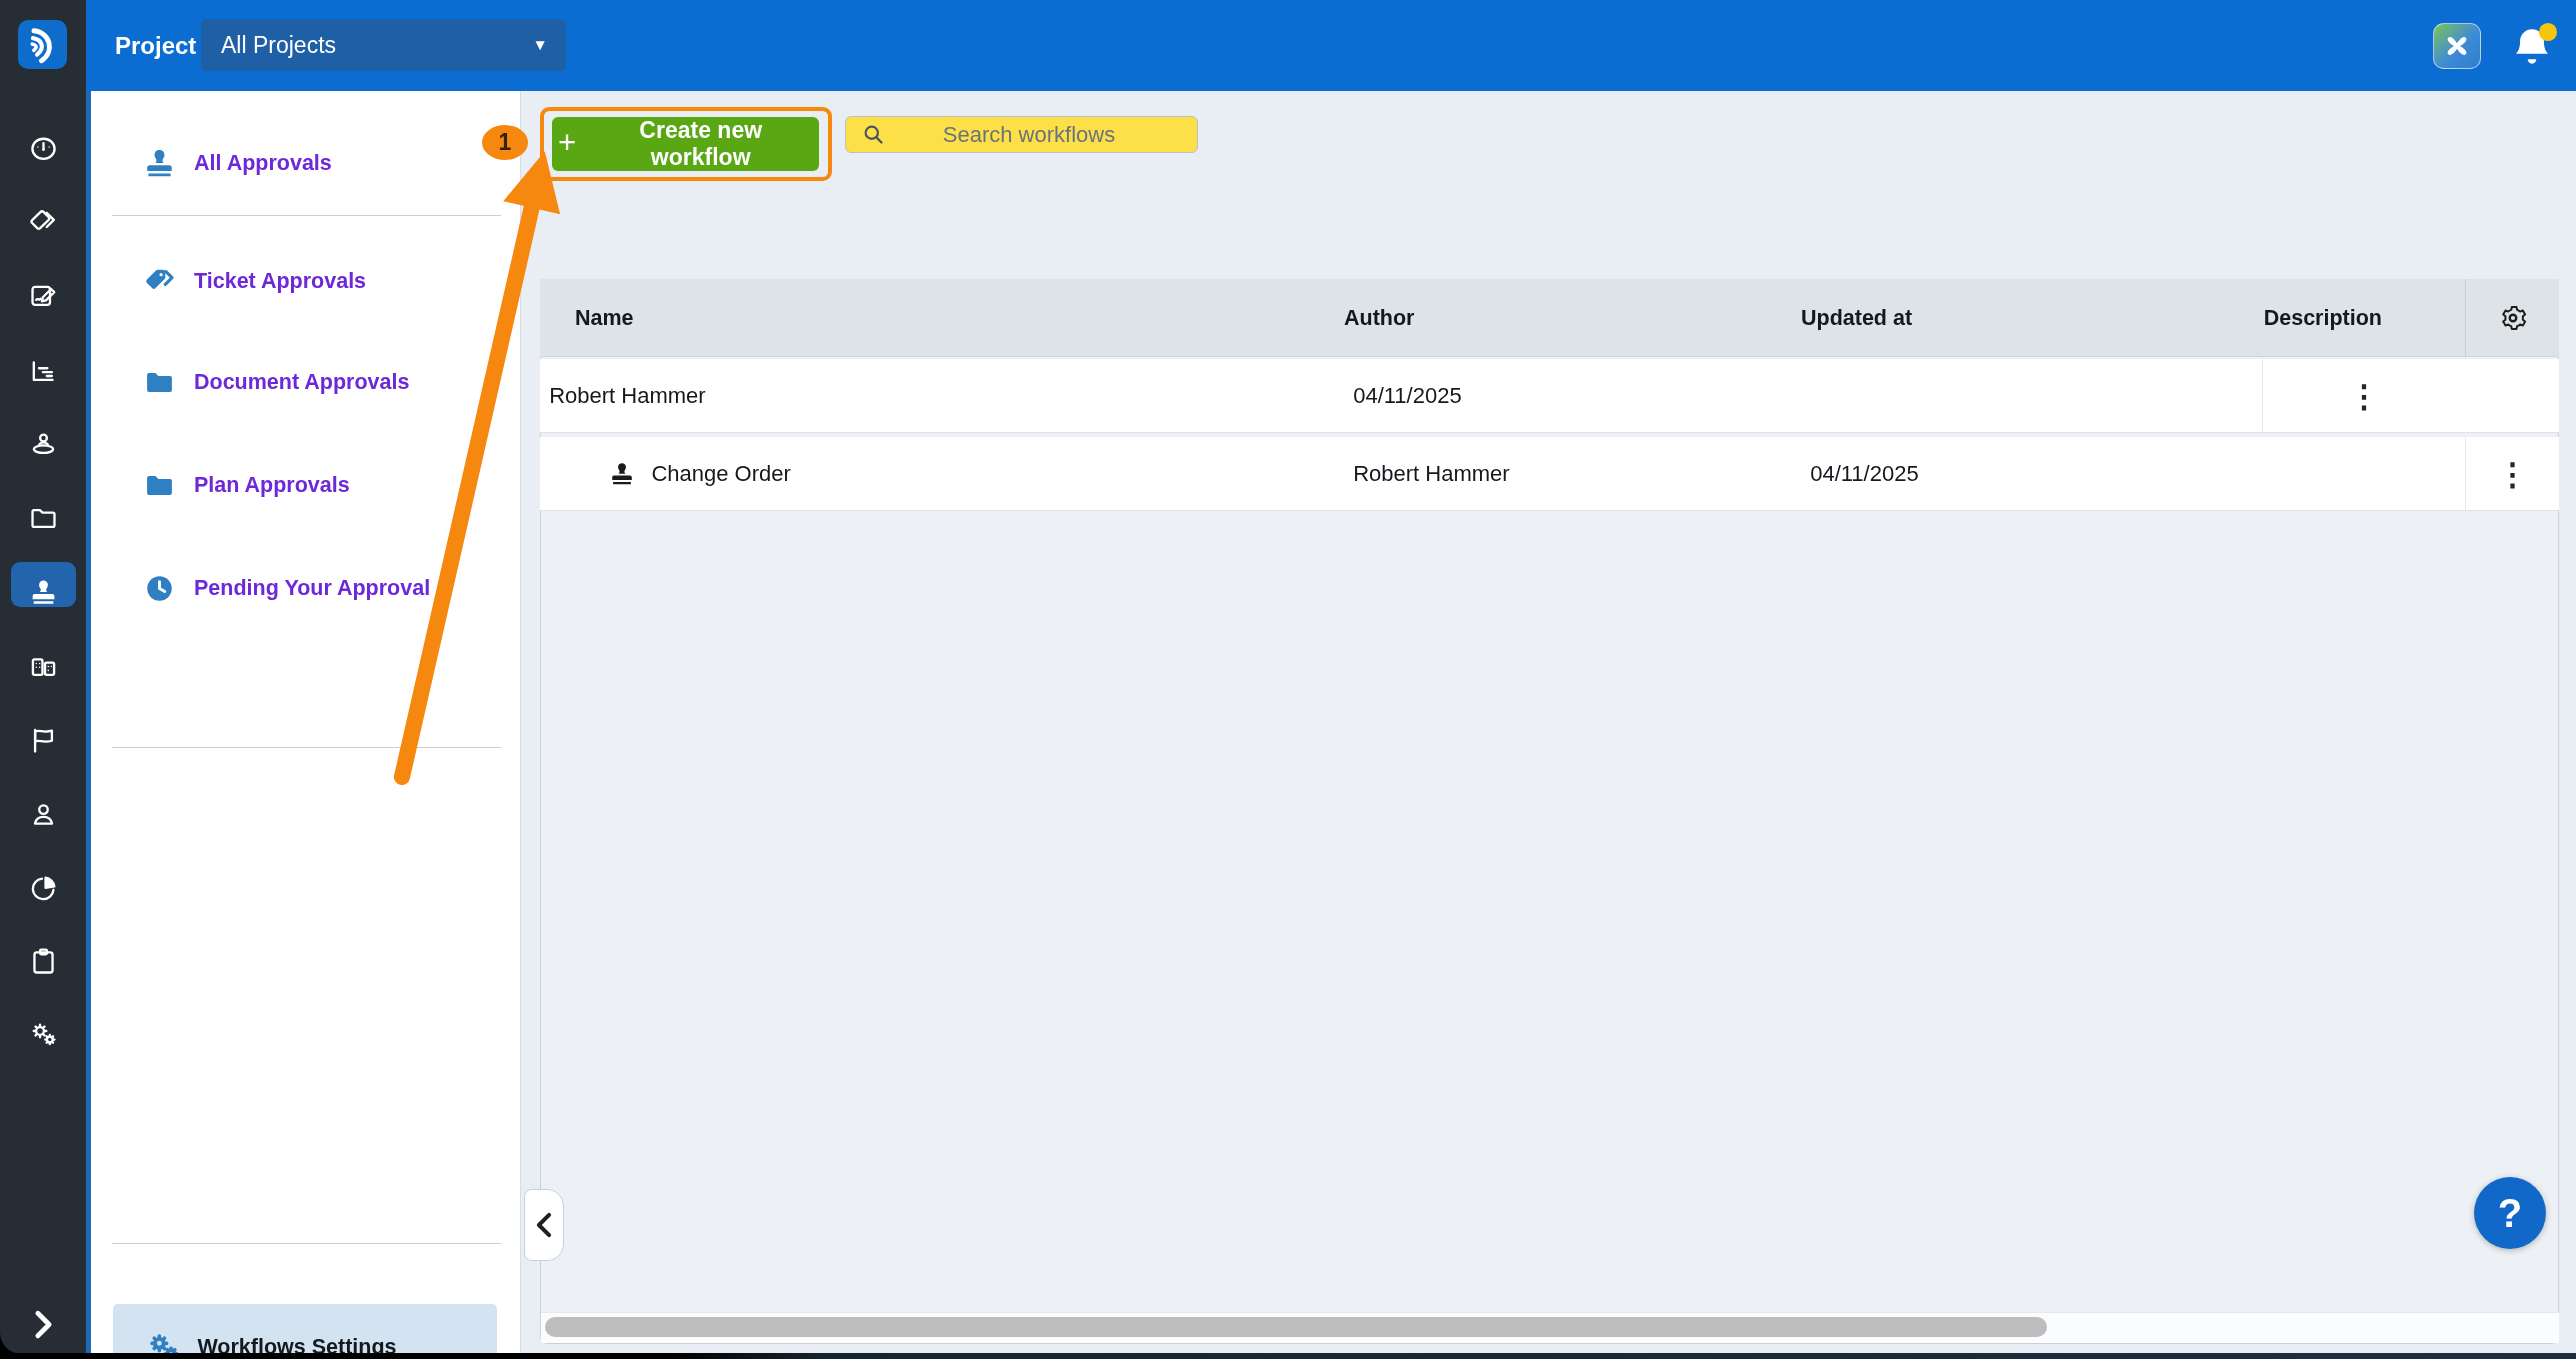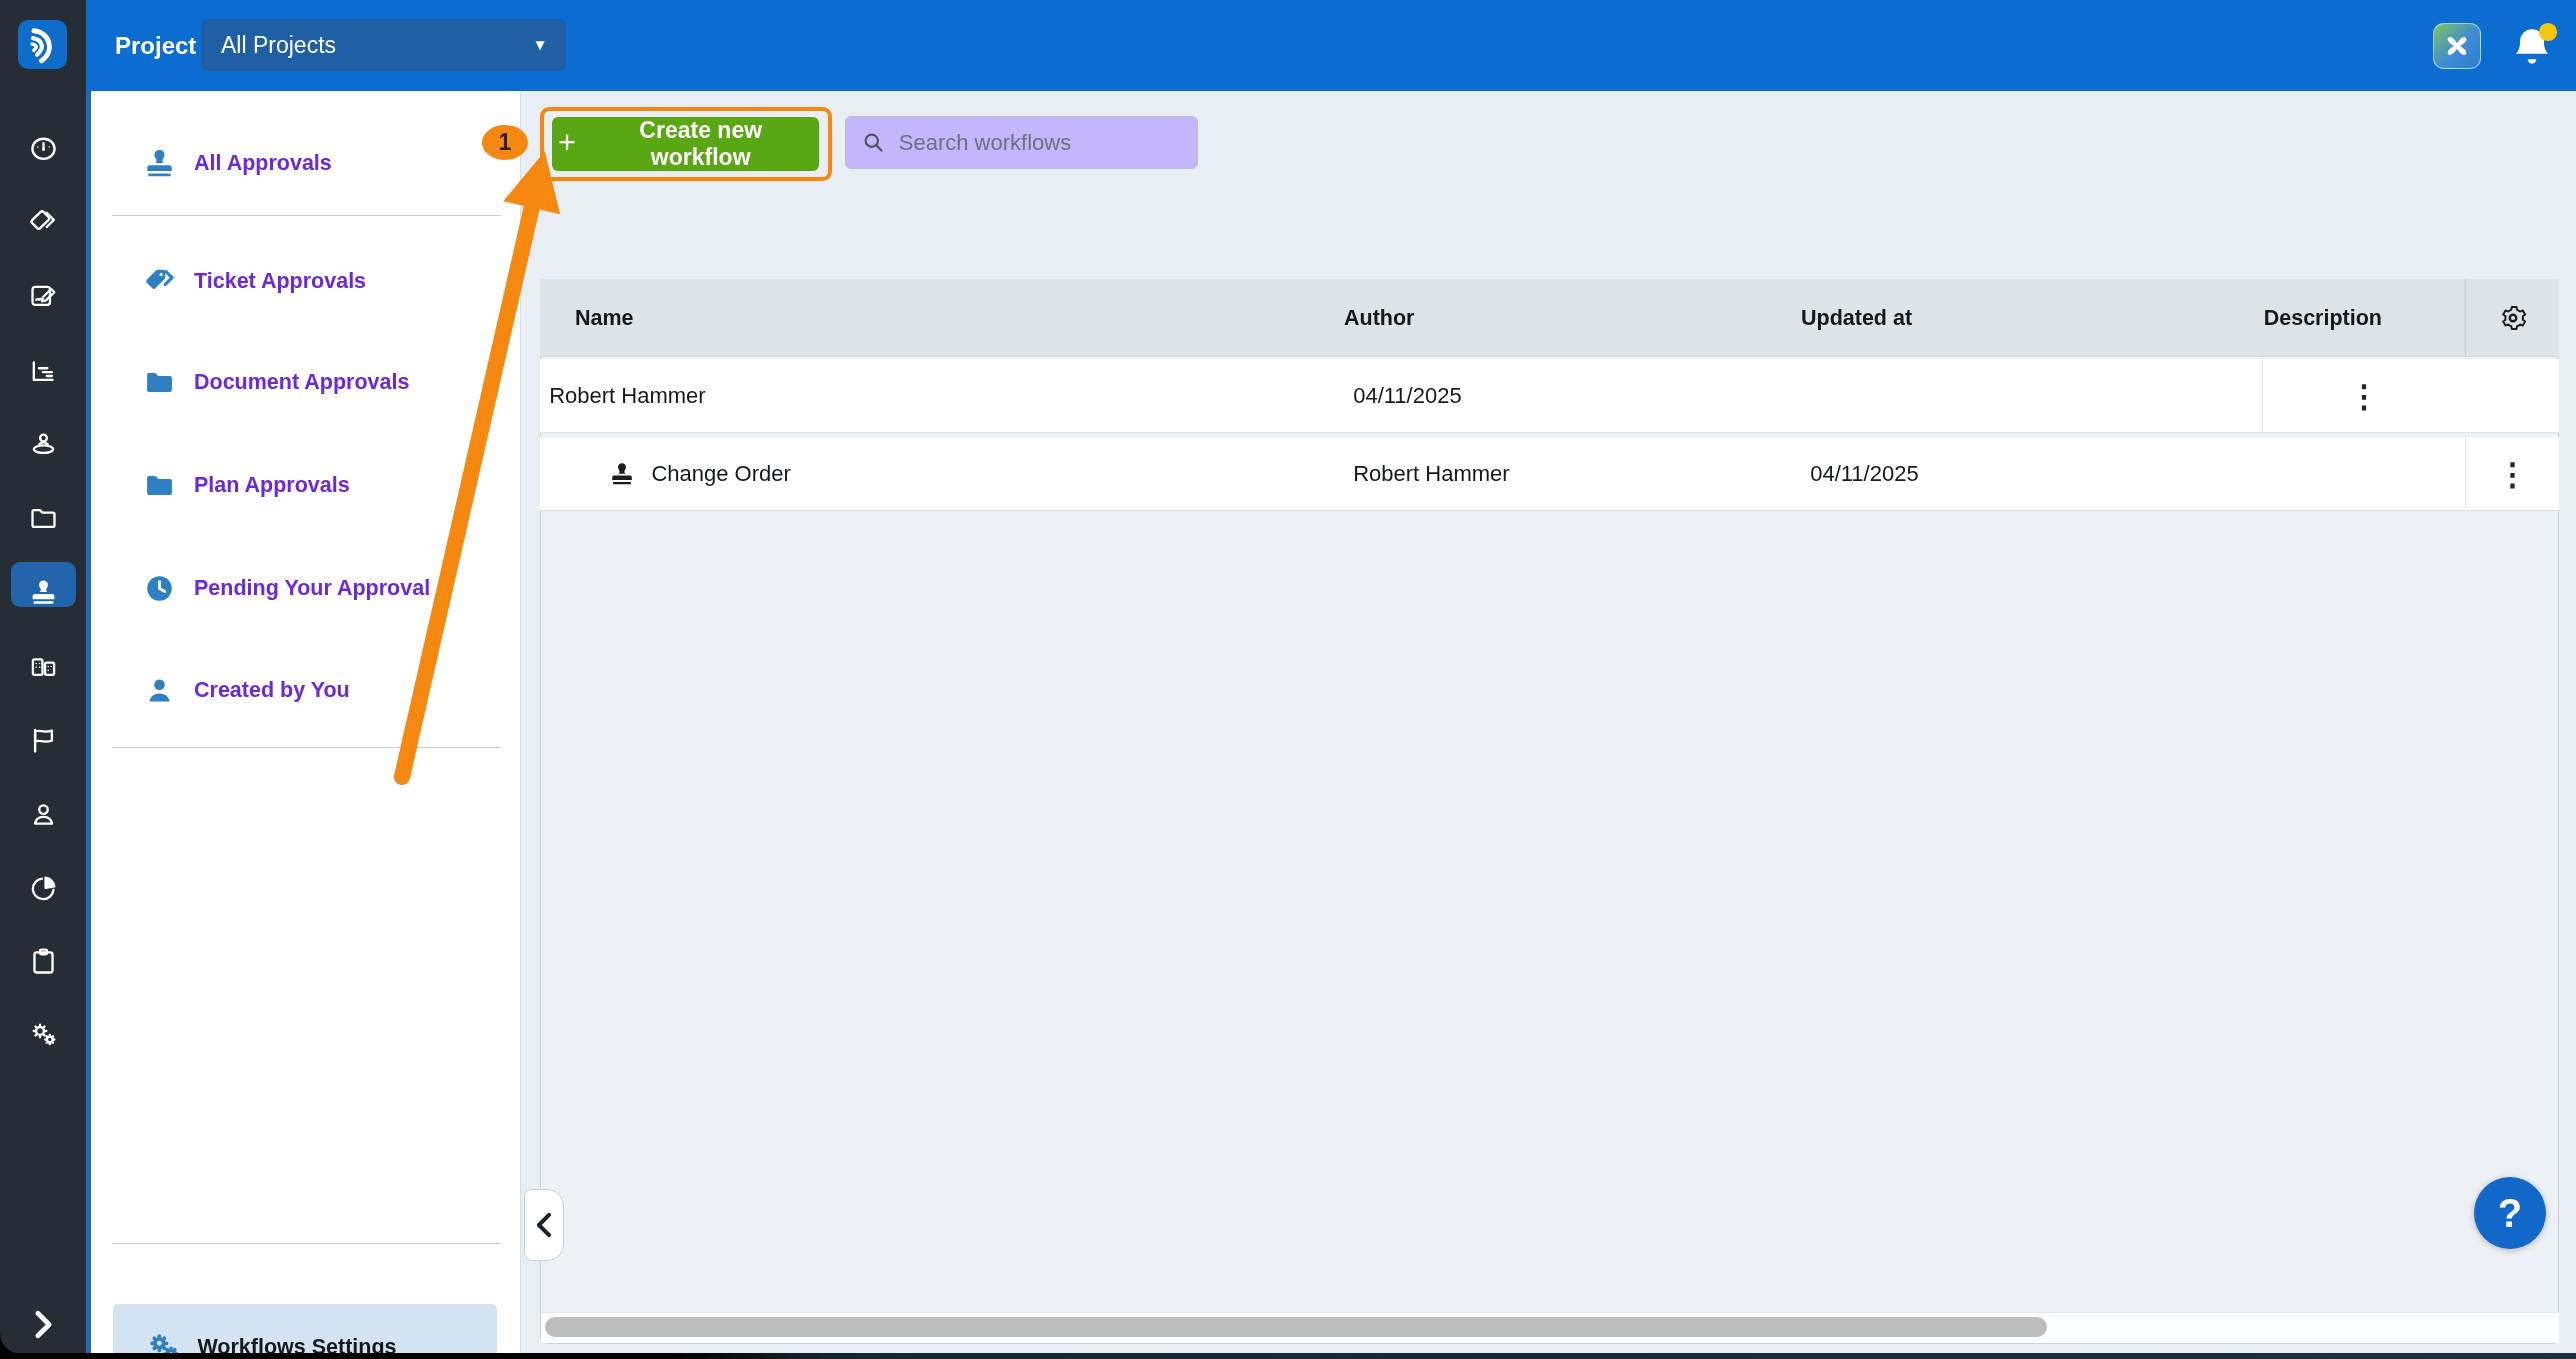--- a/index.html
+++ b/index.html
@@ -40,21 +40,21 @@
   #settings-item .ic{width:37px;height:37px;margin-left:32px;color:#2F80C3;}
   #settings-item .lbl{margin-left:15.4px;font-size:21.5px;font-weight:700;color:#15191D;}
 
   
   #content{left:521px;top:91px;width:2055px;height:1263px;background:#E9EEF4;}
 
   #anno-box{left:540px;top:107px;width:292px;height:74px;border:4.6px solid #F6870F;border-radius:9.2px;box-sizing:border-box;background:transparent;}
   #create-btn{left:552px;top:117px;width:267px;height:54px;background:#5AA714;border:none;border-radius:6.1px;display:flex;align-items:center;justify-content:center;gap:12.3px;color:#fff;cursor:pointer;}
   #create-btn .plus{font-size:31px;font-weight:400;line-height:1;margin-top:-3.1px;}
   #create-btn .lbl{font-size:23px;font-weight:600;}
-  #search-box{left:845px;top:116px;width:353px;height:53px;background:#c4b5fd;border:1.5px solid #B7C1CA;border-radius:6.1px;box-sizing:border-box;display:flex;align-items:center;}
+  #search-box{left:845px;top:116px;width:353px;height:37px;background:#fde047;border:1.5px solid #B7C1CA;border-radius:6.1px;box-sizing:border-box;display:flex;align-items:center;gap:44px;}
   #search-box .mag{margin-left:15.4px;}
   #search-input{border:none;outline:none;flex:1;margin-left:10.8px;margin-right:7.7px;font-size:22px;color:#333;font-family:"Liberation Sans",sans-serif;background:transparent;}
   #search-input::placeholder{color:#69737D;opacity:1;}
 
   #page-heading{left:547px;top:201px;display:flex;align-items:baseline;gap:14px;color:#0F1215;}
   #page-heading .t1{font-size:32px;font-weight:800;}
   #page-heading .sep{font-size:26px;font-weight:700;color:#20262B;}
   #page-heading .t2{font-size:32px;font-weight:800;}
 
   
@@ -265,29 +265,20 @@
   <div class="abs side-item" style="top:565px">
     <span class="ic">
       <svg viewBox="0 0 24 24">
           <circle cx="12" cy="12" r="8.4" fill="#2F80C3"></circle>
           <path d="M12 7.4V12l3.6 2.1" stroke="#fff" stroke-width="2" fill="none" stroke-linecap="round" stroke-linejoin="round"></path>
         </svg>
     </span>
     <span class="lbl">Pending Your Approval</span>
   </div>
 
-  <div class="abs side-item" style="top:667px">
-    <span class="ic">
-      <svg viewBox="0 0 24 24" fill="#2F80C3">
-          <circle cx="12" cy="8" r="3.6"></circle>
-          <path d="M5 19.6c.7-3.6 3.6-5.6 7-5.6s6.3 2 7 5.6Z"></path>
-        </svg>
-    </span>
-    <span class="lbl">Created by You</span>
-  </div>
   <div class="abs side-divider" style="top:747px"></div>
 
   <div class="abs side-divider" style="top:1243px"></div>
   <div class="abs" id="settings-item">
     <span class="ic">
       <svg viewBox="0 0 24 24" stroke="#2F80C3" stroke-width="2.4" fill="none" stroke-linecap="round">
           <circle cx="9.3" cy="9.3" r="2.8"></circle>
           <path d="M9.3 4.6v1.4M9.3 12.6v1.4M4.6 9.3H6M12.6 9.3H14M6 6l1 1M11.6 11.6l1 1M12.6 6l-1 1M7 11.6l-1 1"></path>
           <circle cx="16.9" cy="15.9" r="2.2"></circle>
           <path d="M16.9 12.5v1.1M16.9 18.2v1.1M13.5 15.9h1.1M19.2 15.9h1.1M14.5 13.5l.8.8M18.5 17.5l.8.8M19.3 13.5l-.8.8M15.3 17.5l-.8.8"></path>

